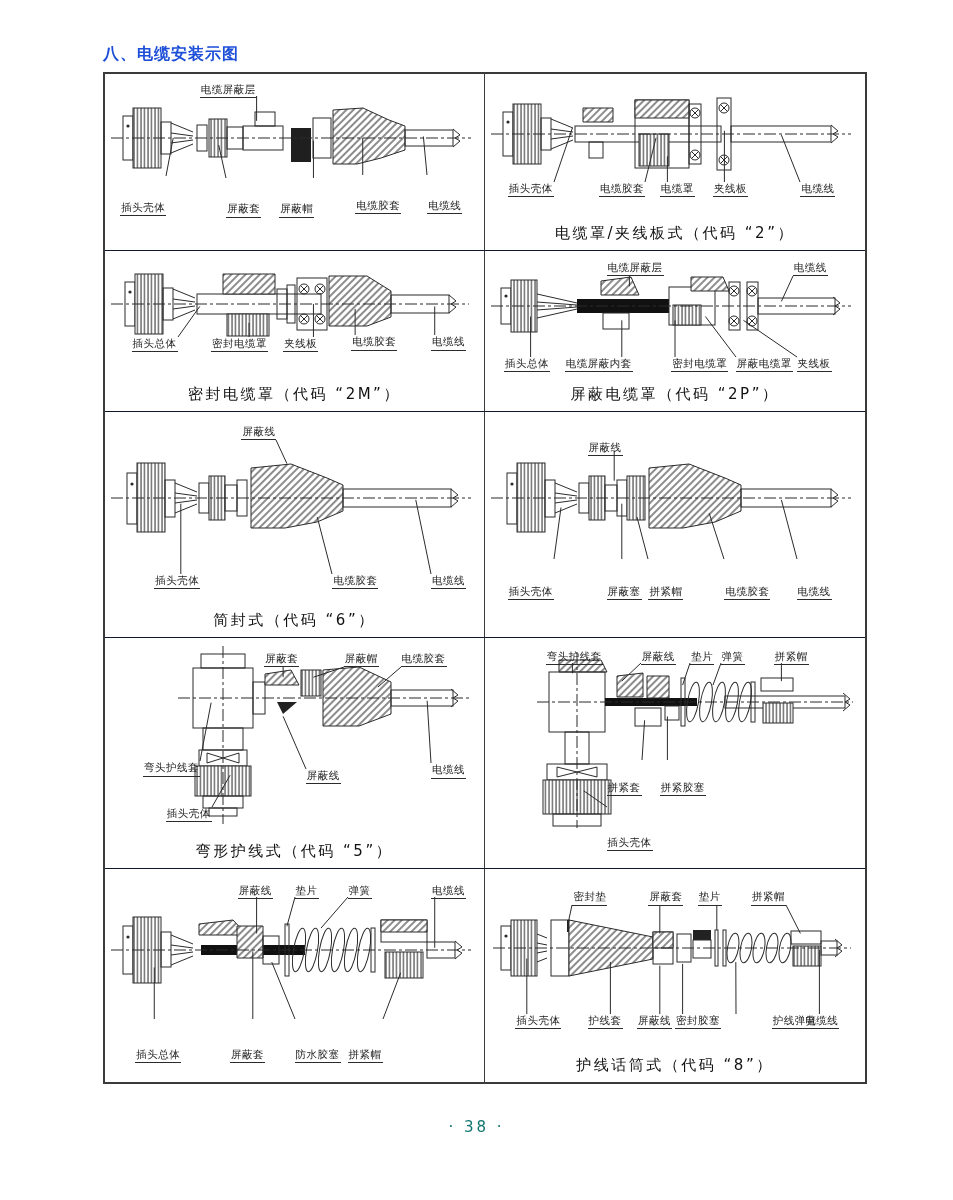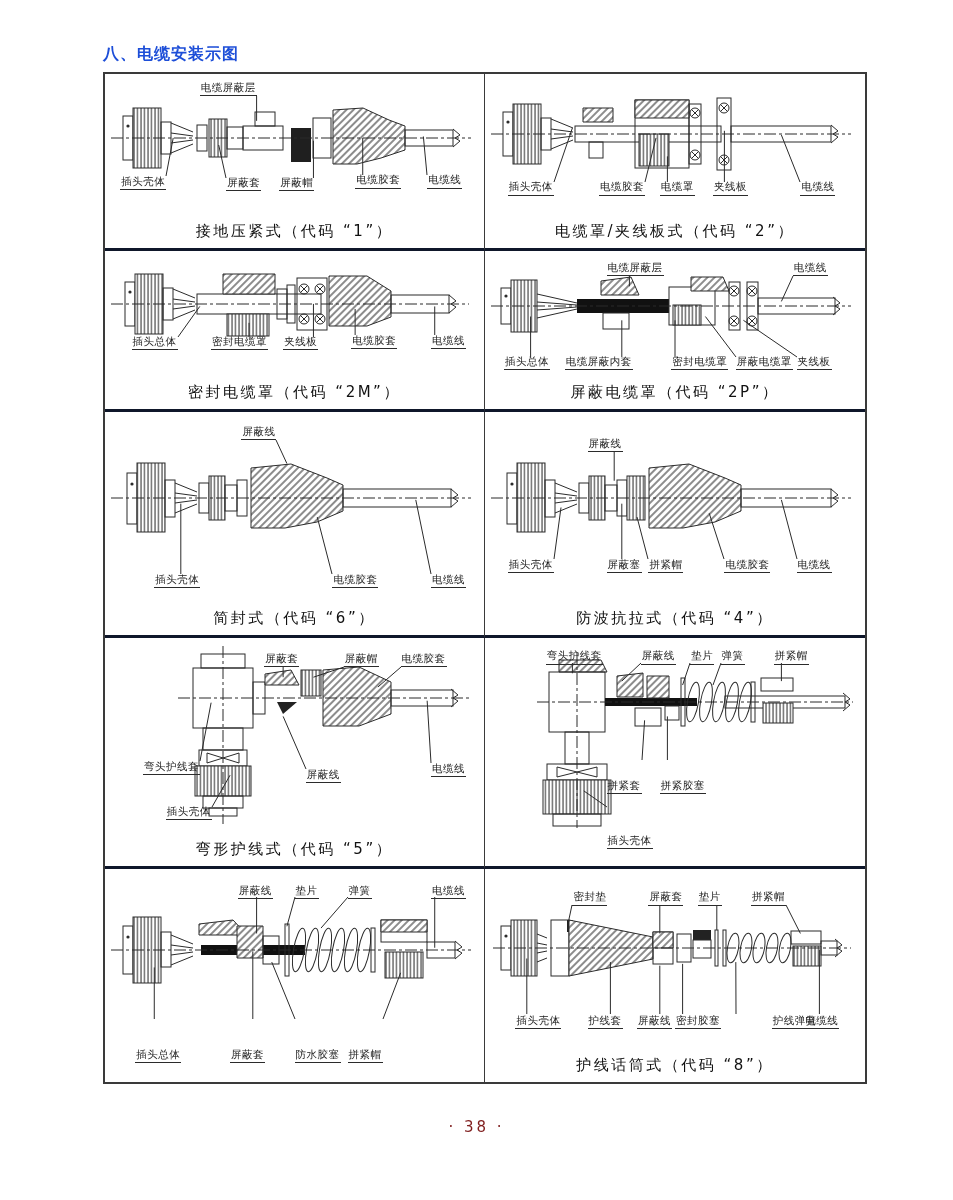--- a/index.html
+++ b/index.html
@@ -14,41 +14,41 @@
   }
   .grid{
     position:absolute;left:103px;top:72px;width:764px;height:1012px;
     box-sizing:border-box;border:2px solid #3a3a3a;
     display:grid;grid-template-columns:380px 380px;
     grid-template-rows:177px 161px 226px 231px 213px;
     background:#fff;
   }
   .cell{
     position:relative;box-sizing:border-box;overflow:hidden;
-    border-right:1px solid #3a3a3a;border-bottom:3px solid #0f172a;
+    border-right:1px solid #3a3a3a;border-bottom:1px solid #0f172a;
     display:flex;flex-direction:column;
   }
   .cell:nth-child(even){border-right:none;}
   .cell:nth-child(n+9){border-bottom:none;}
   .draw{position:relative;flex:1;}
   .art,.lead{position:absolute;left:0;top:0;}
   .lead{z-index:2;pointer-events:none;}
   .art{z-index:1;}
   .plabel{
     position:absolute;z-index:3;font-size:10.5px;line-height:1.25;
     white-space:nowrap;color:#1c1c1c;border-bottom:1px solid #2b2b2b;
     padding:0 1px 1px 1px;letter-spacing:0.5px;
   }
   .caption{
     height:34px;display:flex;align-items:center;justify-content:center;
     font-size:15px;letter-spacing:2.5px;color:#111;
   }
   .pageno{
     position:absolute;left:0;right:0;top:1118px;text-align:center;
-    font-size:15px;letter-spacing:3px;color:#7f1d1d;
+    font-size:15px;letter-spacing:3px;color:#0f766e;
   }
 </style>
 </head>
 <body>
 
 <svg width="0" height="0" style="position:absolute" aria-hidden="true">
   <defs>
     <pattern id="hatch" width="5" height="5" patternUnits="userSpaceOnUse" patternTransform="rotate(45)">
       <rect width="5" height="5" fill="#ffffff"></rect>
       <line x1="1" y1="0" x2="1" y2="5" stroke="#3f3f3f" stroke-width="1.2"></line>
@@ -94,21 +94,20 @@
           <line x1="257.72" y1="101" x2="257.72" y2="63.9" stroke="#2b2b2b" stroke-width="1"></line>
           <line x1="322" y1="101" x2="318.36" y2="62.48" stroke="#2b2b2b" stroke-width="1"></line>
         </svg>
         <span class="plabel" style="left: 25%; top: 5%;">电缆屏蔽层</span>
         <span class="plabel" style="left: 4%; top: 72%;">插头壳体</span>
         <span class="plabel" style="left: 32%; top: 73%;">屏蔽套</span>
         <span class="plabel" style="left: 46%; top: 73%;">屏蔽帽</span>
         <span class="plabel" style="left: 66%; top: 71%;">电缆胶套</span>
         <span class="plabel" style="left: 85%; top: 71%;">电缆线</span>
       </div>
-      <div class="caption">接地压紧式（代码 “1”）</div>
     </div>
     <div class="cell">
       <div class="draw">
         <svg class="art" width="380" height="142">
           <rect x="18" y="38" width="10" height="44" stroke="#2b2b2b" stroke-width="1" fill="none"></rect>
           <circle cx="23" cy="48" r="1.6" fill="#2b2b2b"></circle>
           <rect x="28" y="30" width="28" height="60" fill="url(#knurl)" stroke="#2b2b2b" stroke-width="1"></rect>
           <rect x="56" y="44" width="10" height="32" stroke="#2b2b2b" stroke-width="1" fill="none"></rect>
           <line x1="66" y1="45" x2="88" y2="54" stroke="#2b2b2b" stroke-width="1"></line>
           <line x1="66" y1="55" x2="88" y2="58" stroke="#2b2b2b" stroke-width="1"></line>
@@ -317,21 +316,20 @@
           <line x1="239" y1="147" x2="224.2" y2="101.23" stroke="#2b2b2b" stroke-width="1"></line>
           <line x1="312" y1="147" x2="296.4" y2="87.86" stroke="#2b2b2b" stroke-width="1"></line>
         </svg>
         <span class="plabel" style="left: 27%; top: 13%;">屏蔽线</span>
         <span class="plabel" style="left: 6%; top: 77%;">插头壳体</span>
         <span class="plabel" style="left: 32%; top: 77%;">屏蔽塞</span>
         <span class="plabel" style="left: 43%; top: 77%;">拼紧帽</span>
         <span class="plabel" style="left: 63%; top: 77%;">电缆胶套</span>
         <span class="plabel" style="left: 82%; top: 77%;">电缆线</span>
       </div>
-      <div class="caption">防波抗拉式（代码 “4”）</div>
     </div>
     <div class="cell">
       <div class="draw">
         <svg class="art" width="379" height="196">
           <rect x="96" y="16" width="44" height="14" stroke="#2b2b2b" stroke-width="1" fill="none"></rect>
           <rect x="88" y="30" width="60" height="60" stroke="#2b2b2b" stroke-width="1" fill="none"></rect>
           <rect x="148" y="44" width="12" height="32" stroke="#2b2b2b" stroke-width="1" fill="none"></rect>
           <polygon points="160,36 186,32 194,47 160,47" fill="url(#hatch)" stroke="#2b2b2b" stroke-width="1"></polygon>
           <path d="M172,64 L192,64 L178,76 Z" fill="#222"></path>
           <rect x="196" y="32" width="20" height="26" fill="url(#knurl)" stroke="#2b2b2b" stroke-width="1"></rect>

